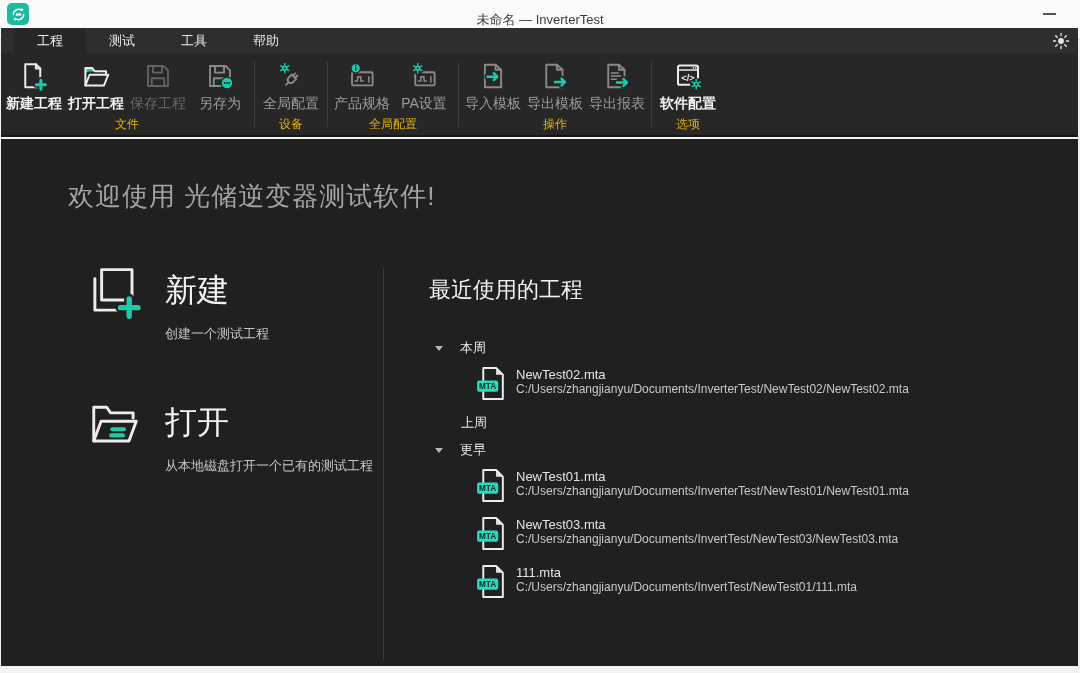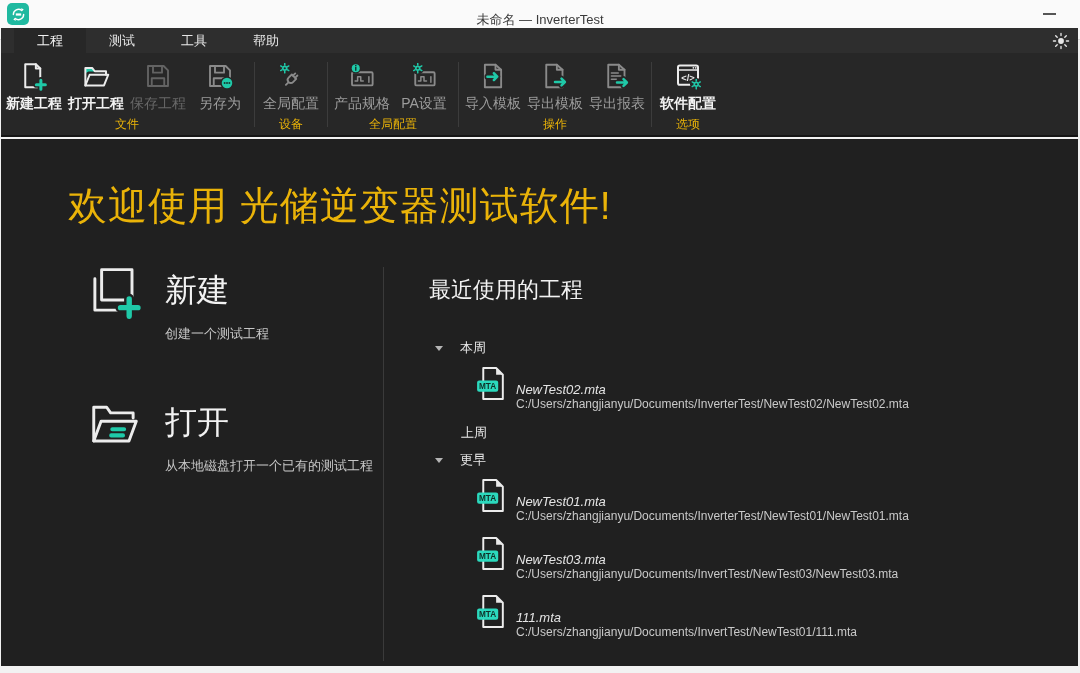--- a/index.html
+++ b/index.html
@@ -40,37 +40,37 @@
   .rbtns { display:flex; flex:1; }
   .rbtn { width:62px; display:flex; flex-direction:column; align-items:center; padding-top:5px; gap:4px; cursor:pointer; }
   .rlabel { font-size:14px; white-space:nowrap; }
   .rbtn.hl .rlabel { color:#f2f2f2; font-weight:bold; }
   .rbtn.nm .rlabel { color:#9c9c9c; }
   .rbtn.ds .rlabel { color:#686868; }
   .rgroup-label { font-size:12px; color:#eab308; padding:3px 0 5px; }
   .rsep { width:1px; background:#3c3c3c; margin:9px 3px 8px; }
   
   .content { position:absolute; top:139px; left:1px; right:2px; bottom:7px; background:#202020; }
-  .welcome { position:absolute; left:67px; top:40px; font-size:39px; font-weight:500; color:#eab308; letter-spacing:1px; }
+  .welcome { position:absolute; left:67px; top:40px; font-size:26px; font-weight:500; color:#a3a3a3; letter-spacing:1px; }
   .card { position:absolute; left:86px; display:flex; gap:24px; cursor:pointer; }
   .card-new { top:124px; }
   .card-open { top:256px; }
   .card-text .card-title { font-size:32px; color:#f2f2f2; margin-top:6px; }
   .card-text .card-sub { font-size:13px; color:#c6c6c6; margin-top:12px; }
   .vdivider { position:absolute; left:382px; top:128px; height:394px; width:1px; background:#3a3a3a; }
   .recent { position:absolute; left:428px; top:136px; width:640px; }
   .recent-title { font-size:22px; font-weight:500; color:#f2f2f2; }
   .tree { margin-top:34px; }
   .tree-row { display:flex; align-items:center; height:18px; margin-bottom:9px; cursor:pointer; }
   .tree-arrow { width:0; height:0; border-left:4.5px solid transparent; border-right:4.5px solid transparent;
     border-top:5.5px solid #b5b5b5; margin-left:6px; margin-right:17px; }
   .tree-row.noarrow { padding-left:32px;text-align:center; }
   .tree-row .group-label { font-size:13px; color:#e8e8e8; }
   .tree-item { display:flex; gap:9px; margin-left:47px; margin-top:8px; margin-bottom:13px; cursor:pointer; }
-  .ti-text .ti-name { font-size:13px; color:#e4e4e4; margin-top:16px;font-style:italic; }
+  .ti-text .ti-name { font-size:13px; color:#e4e4e4; margin-top:1px; }
   .ti-text .ti-path { font-size:12px; color:#c9c9c9; }
   svg { display:block; }
   .sline { fill:none; stroke-linecap:round; stroke-linejoin:round; }
   .st-b { stroke:#ececec; }
   .st-m { stroke:#8a8a8a; }
   .st-d { stroke:#636363; }
 </style>
 </head>
 <body>
 

